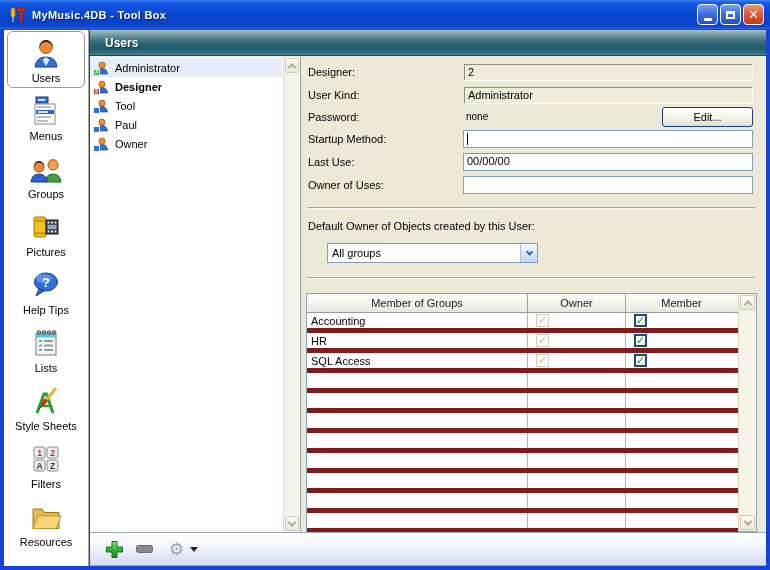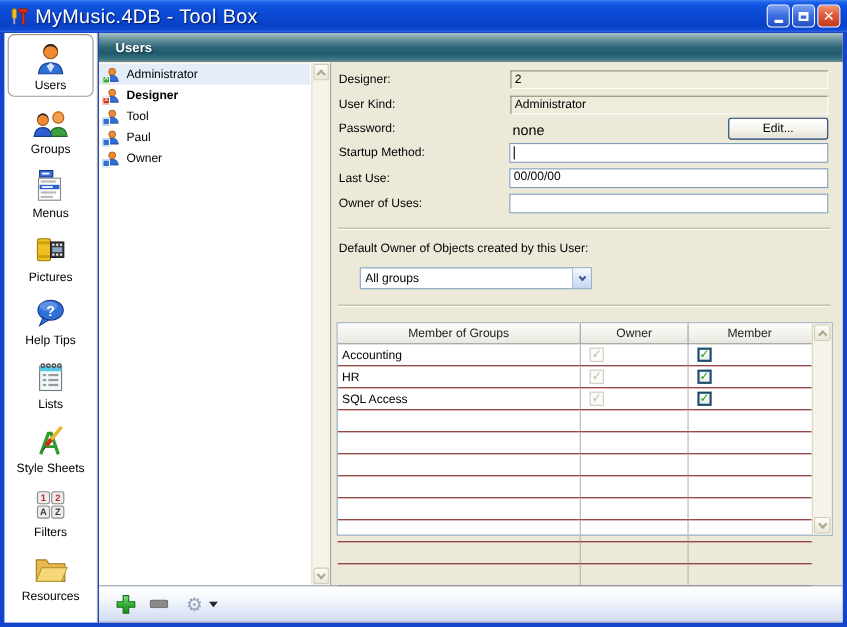--- a/index.html
+++ b/index.html
@@ -9,21 +9,21 @@
     background:#1443cd;
   }
   
   .titlebar {
     position:absolute; left:0; top:0; width:770px; height:30px;
     background:linear-gradient(180deg,#3c82f2 0%,#1c5ee8 8%,#0f52dd 18%,#0b49d4 45%,#0941c6 75%,#0f4ad2 90%,#2a63e8 96%,#0a36b0 100%);
     display:flex; align-items:center;
   }
   .titlebar-icon { width:18px; height:18px; margin:0 6px 0 8px; }
   .titlebar-title {
-    color:#fff; font-size:18px; font-weight:normal; letter-spacing:.3px;
+    color:#fff; font-size:11px; font-weight:bold; letter-spacing:.3px;
     text-shadow:1px 1px 1px rgba(0,10,60,.7);
   }
   .titlebar-buttons { position:absolute; right:6px; top:4px; display:flex; gap:2px; }
   .tb-btn {
     width:21px; height:21px; border:1px solid #fff; border-radius:4px;
     display:flex; align-items:center; justify-content:center; cursor:pointer;
   }
   .tb-min,.tb-max { background:linear-gradient(180deg,#7ba1f0 0%,#3f6fe2 45%,#2450c8 100%); }
   .tb-close { background:linear-gradient(180deg,#f09878 0%,#e25a38 45%,#c43a1c 100%); }
   .glyph-min { width:8px; height:3px; background:#fff; margin-top:9px; border-radius:1px; }
@@ -87,21 +87,21 @@
   .ro-field {
     position:absolute; left:162px; right:13px; height:17px;
     background:#efecdc; border:1px solid; border-color:#8e8e7c #fffef5 #fffef5 #8e8e7c;
     font-size:11px; padding:1px 3px; color:#000;
   }
   .txt-input {
     position:absolute; left:161px; right:13px; height:18px;
     background:#fff; border:1px solid #7f9db9; font-size:11px; padding:1px 3px;
     font-family:"Liberation Sans","DejaVu Sans",sans-serif; color:#000;
   }
-  .static-val { position:absolute; left:164px; font-size:13px; color:#000; }
+  .static-val { position:absolute; left:164px; font-size:10px; color:#000; }
   .xp-button {
     position:absolute; right:13px; width:91px; height:20px;
     background:linear-gradient(180deg,#fff 0%,#f2f1ea 60%,#e3e1d2 100%);
     border:1px solid #1c3f74; border-radius:3px;
     font-size:11px; color:#000; cursor:pointer;
     font-family:"Liberation Sans","DejaVu Sans",sans-serif;
   }
   .sep { position:absolute; left:5px; right:11px; height:2px; border-top:1px solid #aaa692; border-bottom:1px solid #fffef8; }
   .combo {
     position:absolute; left:25px; width:211px; height:20px;
@@ -109,28 +109,28 @@
   }
   .combo-text { flex:1; font-size:11px; padding-left:4px; color:#000; }
   .combo-btn {
     width:17px; height:100%; border-left:1px solid #aebedc;
     background:linear-gradient(180deg,#f6f9ff 0%,#dce6f8 50%,#c6d5f0 100%);
     display:flex; align-items:center; justify-content:center;
   }
   .combo-btn .chev { border-color:#3c5a8c; width:5px; height:5px; }
   
   .gtable {
-    position:absolute; left:4px; top:236px; width:451px; height:194px;
+    position:absolute; left:4px; top:236px; width:451px; height:239px;
     background:#fff; border:1px solid #8da3b8; display:flex;
   }
   .gt-left { width:431px; }
   .gt-header { display:flex; height:19px; background:linear-gradient(180deg,#fdfdfc,#e9e8df); border-bottom:1px solid #9a9a9a; }
   .gt-hcell { font-size:11px; color:#222; display:flex; align-items:center; justify-content:center; }
   .gt-hcell + .gt-hcell { border-left:1px solid #9f9f9f; }
-  .gt-row { display:flex; height:20px; border-bottom:1px solid #7f1d1d; }
+  .gt-row { display:flex; height:20px; border-bottom:5px solid #7f1d1d; }
   .gt-cell { display:flex; align-items:center; font-size:11px; color:#000; padding-left:4px; }
   .gt-cell + .gt-cell { border-left:1px solid #b5b5b5; }
   .c-group { width:220px; } .c-owner { width:98px; } .c-member { width:112px; }
   .cb { width:13px; height:13px; margin-left:4px; display:flex; align-items:center; justify-content:center; }
   .cb-owner { border:1px solid #cfccc0; background:#fbfaf4; }
   .cb-owner .ck { color:#bcb9aa; font-size:11px; font-weight:bold; line-height:1; }
   .cb-member { border:2px solid #1e4e6e; background:linear-gradient(180deg,#fff,#e8efe8); }
   .cb-member .ck { color:#1f9a1f; font-size:11px; font-weight:bold; line-height:1; }
   .gt-scroll { position:relative; width:18px; background:#f6f3e9; border-left:1px solid #d8d4c4; }
   
@@ -182,46 +182,46 @@
           <path d="M15 20 l3.5 3 l-3.5 6 l-3.5 -6 z" fill="#d8e6f8"></path>
           <circle cx="15" cy="10" r="6.4" fill="#f08a34" stroke="#9a520e"></circle>
           <path d="M8.6 9.5 a6.4 6.4 0 0 1 12.8 0 q-2 -4.5 -6.4 -4.5 q-4.4 0 -6.4 4.5z" fill="#262626"></path>
         </svg>
       </span>
       <span class="slabel">Users</span>
     </div>
 
     <div class="side-item">
       <span class="sicon">
-        <svg width="32" height="30" viewBox="0 0 32 30">
-          <path d="M15 28 q1 -8 8 -8 q7 0 8 8 z" fill="#3fa03f" stroke="#1f6a1f"></path>
-          <circle cx="23" cy="11" r="5" fill="#f0a050" stroke="#a05a10"></circle>
-          <path d="M18 10 a5 5 0 0 1 10 0 q-2 -3.4 -5 -3.4 q-3 0 -5 3.4z" fill="#e07818"></path>
-          <path d="M1 28 q1 -8 8 -8 q7 0 8 8 z" fill="#2f5fd0" stroke="#173f8c"></path>
-          <circle cx="9" cy="13" r="5" fill="#f08a34" stroke="#9a520e"></circle>
-          <path d="M4 12 a5 5 0 0 1 10 0 q-2 -3.4 -5 -3.4 q-3 0 -5 3.4z" fill="#262626"></path>
-        </svg>
-      </span>
-      <span class="slabel">Groups</span>
-    </div>
-
-    <div class="side-item">
-      <span class="sicon">
         <svg width="28" height="30" viewBox="0 0 28 30">
           <rect x="4" y="1" width="12" height="6" fill="#3a6fd8" stroke="#16368c"></rect>
           <rect x="6" y="3" width="7" height="1.6" fill="#fff"></rect>
           <rect x="3" y="8" width="20" height="20" fill="#fff" stroke="#888"></rect>
           <rect x="5" y="10" width="14" height="2" fill="#bbb"></rect>
           <rect x="4" y="14" width="18" height="4" fill="#2f5fd0"></rect>
           <rect x="6" y="15.2" width="10" height="1.6" fill="#fff"></rect>
           <rect x="5" y="20" width="14" height="2" fill="#bbb"></rect>
           <rect x="5" y="24" width="11" height="2" fill="#bbb"></rect>
         </svg>
       </span>
       <span class="slabel">Menus</span>
+    </div>
+
+    <div class="side-item">
+      <span class="sicon">
+        <svg width="32" height="30" viewBox="0 0 32 30">
+          <path d="M15 28 q1 -8 8 -8 q7 0 8 8 z" fill="#3fa03f" stroke="#1f6a1f"></path>
+          <circle cx="23" cy="11" r="5" fill="#f0a050" stroke="#a05a10"></circle>
+          <path d="M18 10 a5 5 0 0 1 10 0 q-2 -3.4 -5 -3.4 q-3 0 -5 3.4z" fill="#e07818"></path>
+          <path d="M1 28 q1 -8 8 -8 q7 0 8 8 z" fill="#2f5fd0" stroke="#173f8c"></path>
+          <circle cx="9" cy="13" r="5" fill="#f08a34" stroke="#9a520e"></circle>
+          <path d="M4 12 a5 5 0 0 1 10 0 q-2 -3.4 -5 -3.4 q-3 0 -5 3.4z" fill="#262626"></path>
+        </svg>
+      </span>
+      <span class="slabel">Groups</span>
     </div>
 
     <div class="side-item">
       <span class="sicon">
         <svg width="30" height="30" viewBox="0 0 30 30">
           <rect x="3" y="5" width="12" height="20" rx="2" fill="#f0c020" stroke="#a07808"></rect>
           <rect x="3" y="7.5" width="12" height="2.5" fill="#caa010"></rect>
           <rect x="3" y="20" width="12" height="2.5" fill="#caa010"></rect>
           <rect x="15" y="8" width="12" height="14" fill="#3a3a3a" stroke="#1a1a1a"></rect>
           <rect x="16.5" y="9.5" width="2" height="2" fill="#e8e8e8"></rect>

